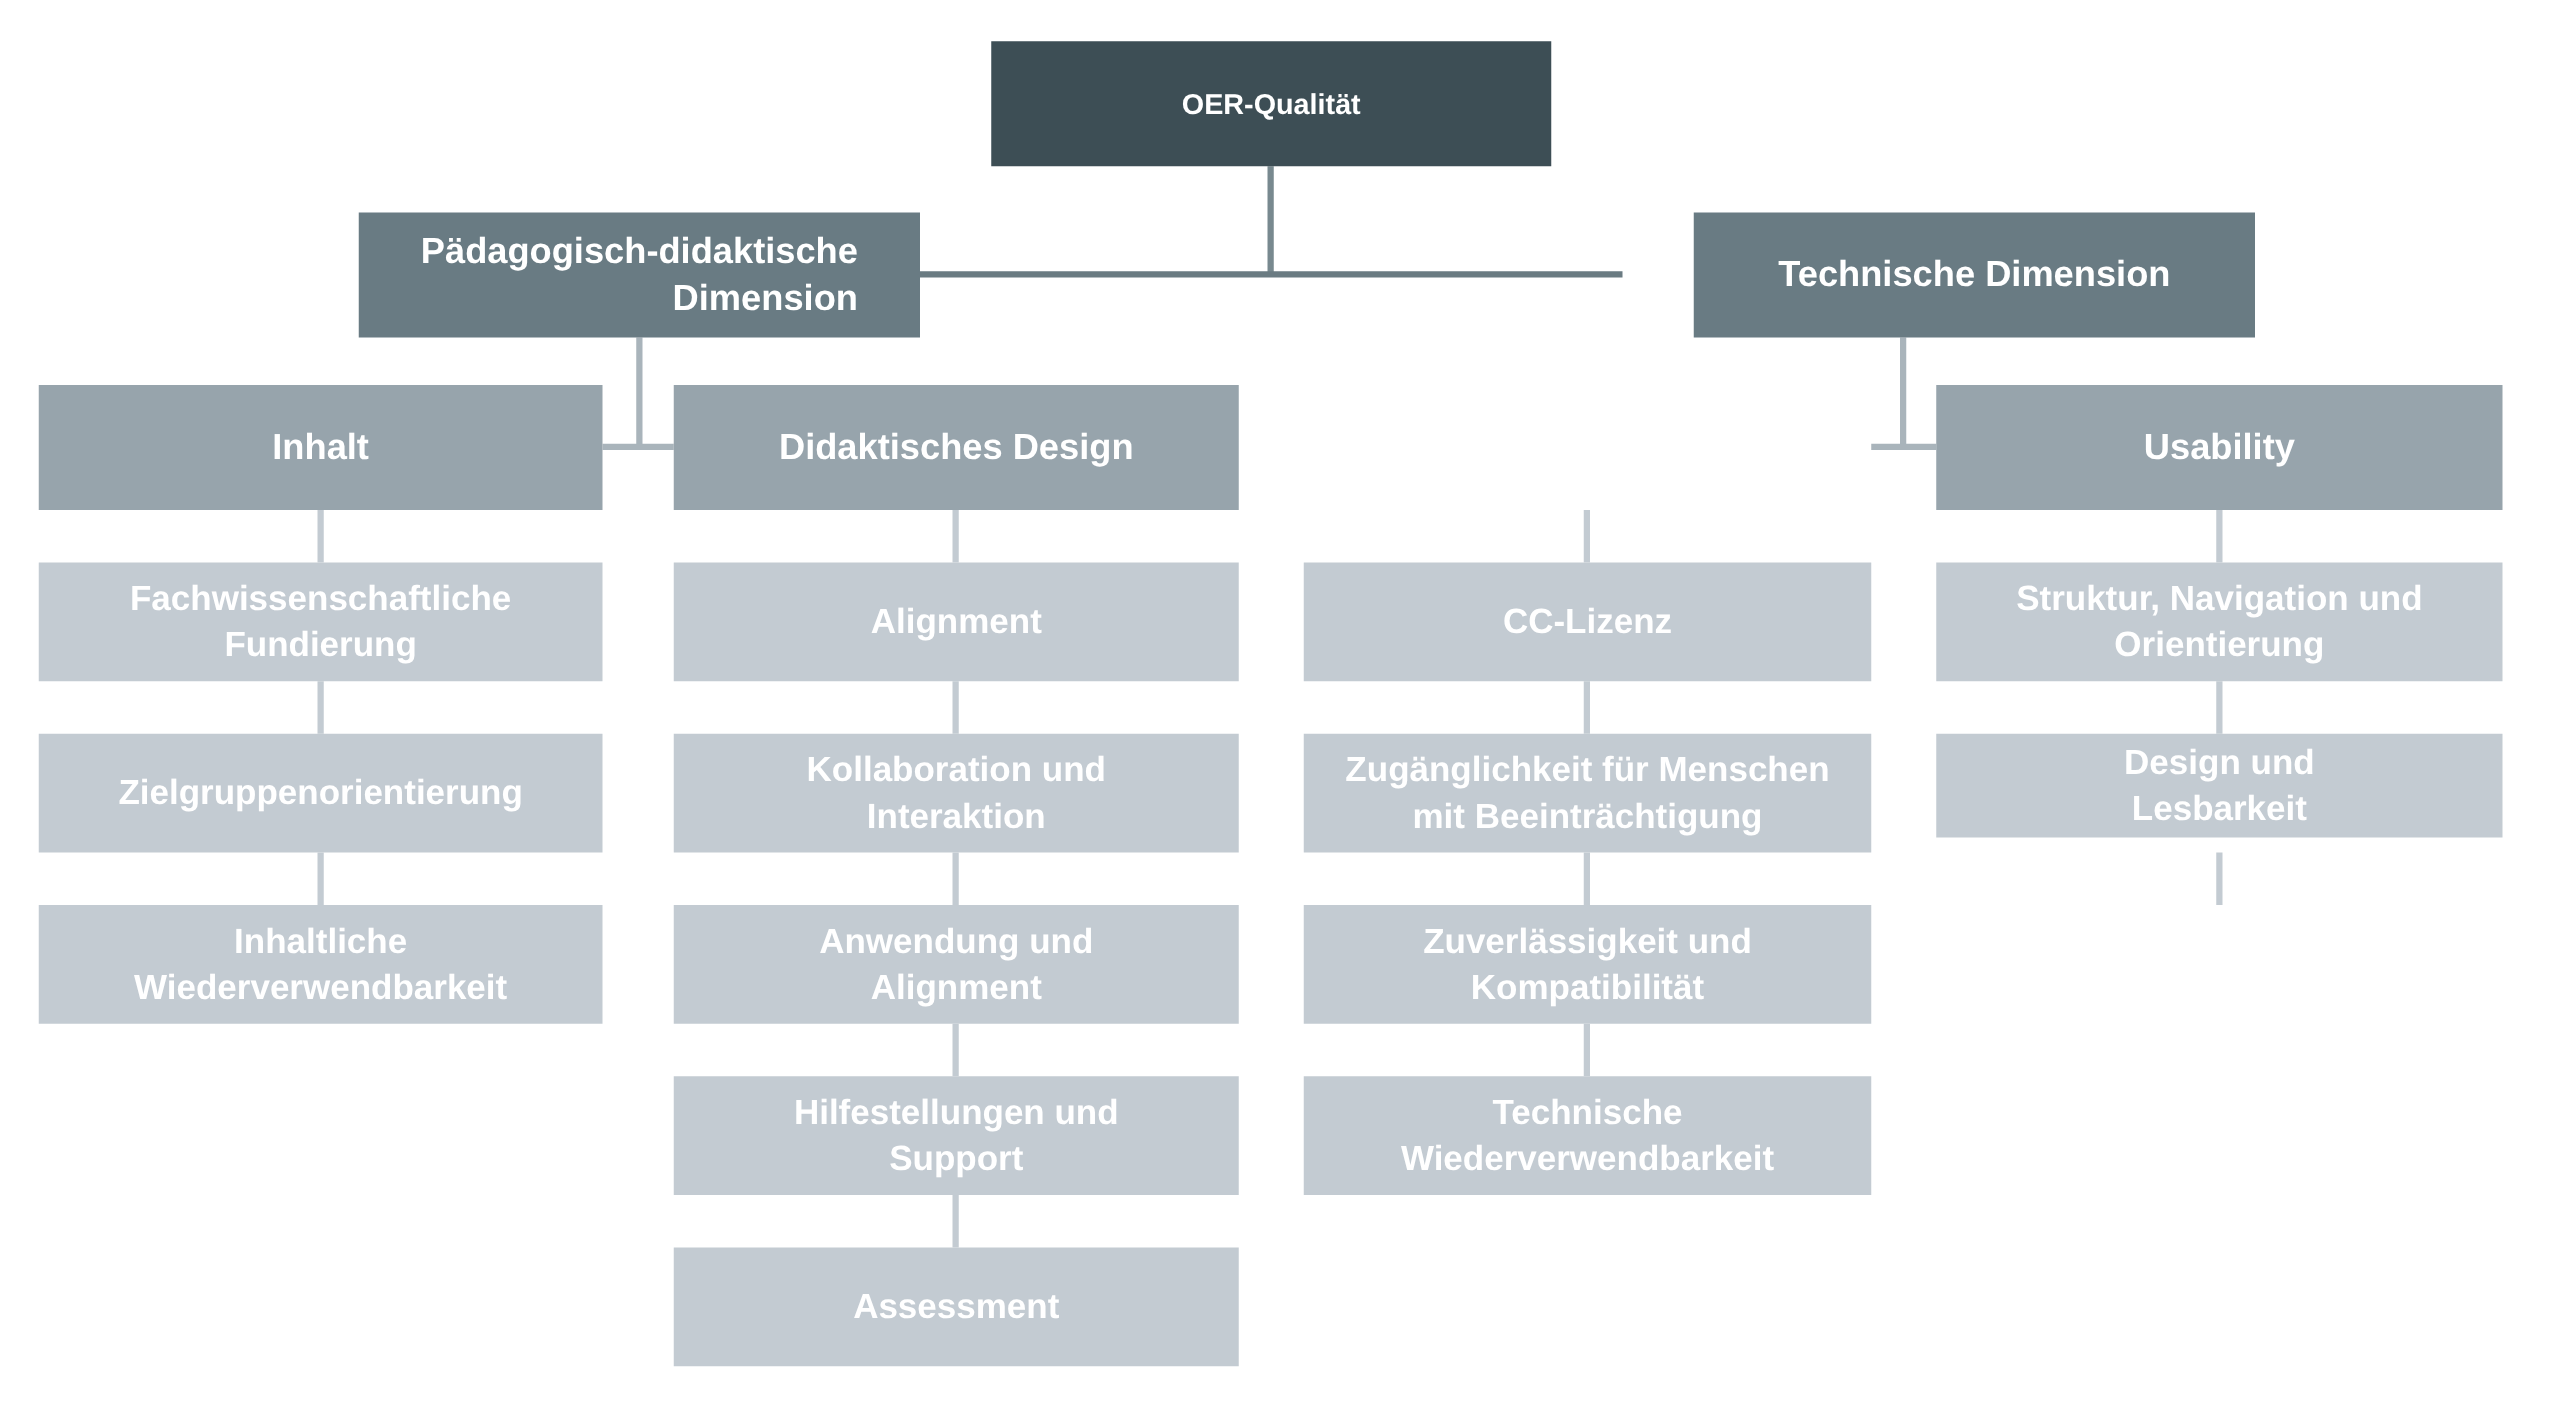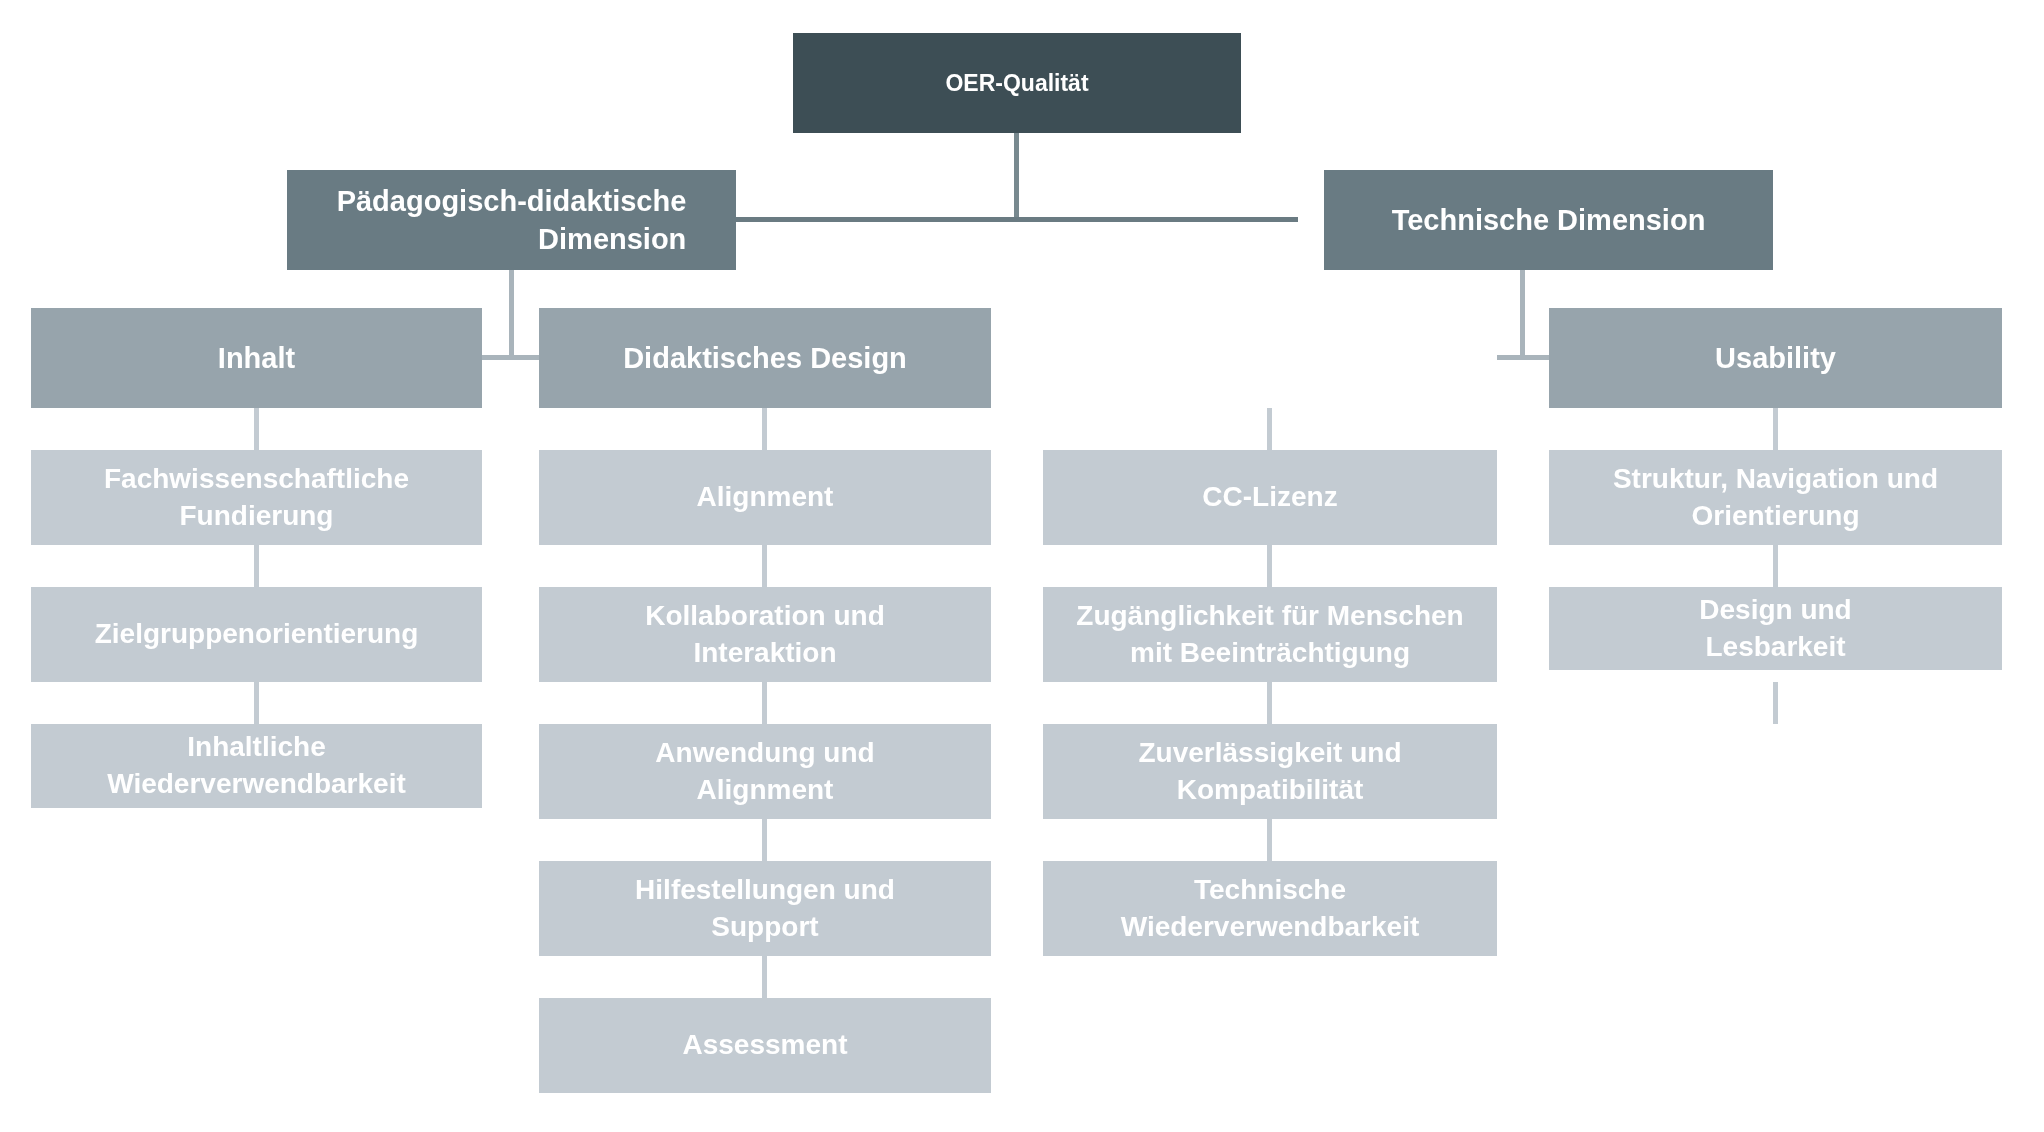--- a/index.html
+++ b/index.html
@@ -61,42 +61,42 @@
   <div class="conn clight" style="left:1773px;top:682px;width:5px;height:42px;"></div>
 
   <div class="box l1" style="left:793px;top:33px;width:448px;height:100px;">
     <span>OER-Qualität</span>
   </div>
 
   <div class="box l2" style="left:287px;top:170px;width:449px;height:100px;text-align:right;">
     <span>Pädagogisch-didaktische
 Dimension</span>
   </div>
-  <div class="box l2" style="left:1324px;top:170px;width:449px;height:100px;">
+  <div class="box l2" style="left:1355px;top:170px;width:449px;height:100px;">
     <span>Technische Dimension</span>
   </div>
 
   <div class="box l3" style="left:31px;top:308px;width:451px;height:100px;">
     <span>Inhalt</span>
   </div>
   <div class="box l3" style="left:539px;top:308px;width:452px;height:100px;">
     <span>Didaktisches Design</span>
   </div>
   <div class="box l3" style="left:1549px;top:308px;width:453px;height:100px;">
     <span>Usability</span>
   </div>
 
   <div class="box l4" style="left:31px;top:450px;width:451px;height:95px;">
     <span>Fachwissenschaftliche
 Fundierung</span>
   </div>
   <div class="box l4" style="left:31px;top:587px;width:451px;height:95px;">
     <span>Zielgruppenorientierung</span>
   </div>
-  <div class="box l4" style="left:31px;top:724px;width:451px;height:84px;">
+  <div class="box l4" style="left:31px;top:724px;width:451px;height:95px;">
     <span>Inhaltliche
 Wiederverwendbarkeit</span>
   </div>
 
   <div class="box l4" style="left:539px;top:450px;width:452px;height:95px;">
     <span>Alignment</span>
   </div>
   <div class="box l4" style="left:539px;top:587px;width:452px;height:95px;">
     <span>Kollaboration und
 Interaktion</span>

